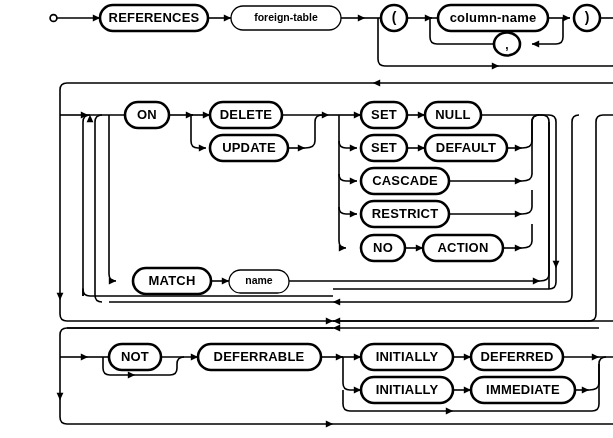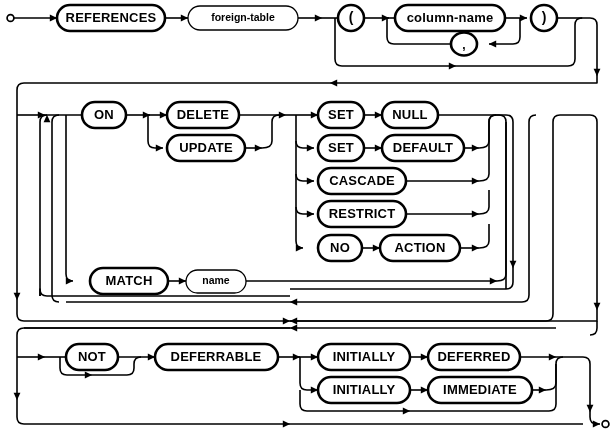--- a/index.html
+++ b/index.html
@@ -6,20 +6,21 @@
     margin: 0;
     padding: 0;
     background: #ffffff;
   }
   #diagram-root {
     position: relative;
     width: 499px;
     height: 438px;
     background: #ffffff;
     font-family: "Liberation Sans", sans-serif;
+    margin-left: 43px;
   }
   svg.railroad {
     display: block;
     width: 613px;
     height: 438px;
     background: #ffffff;
   }
   
   .trk {
     fill: none;

